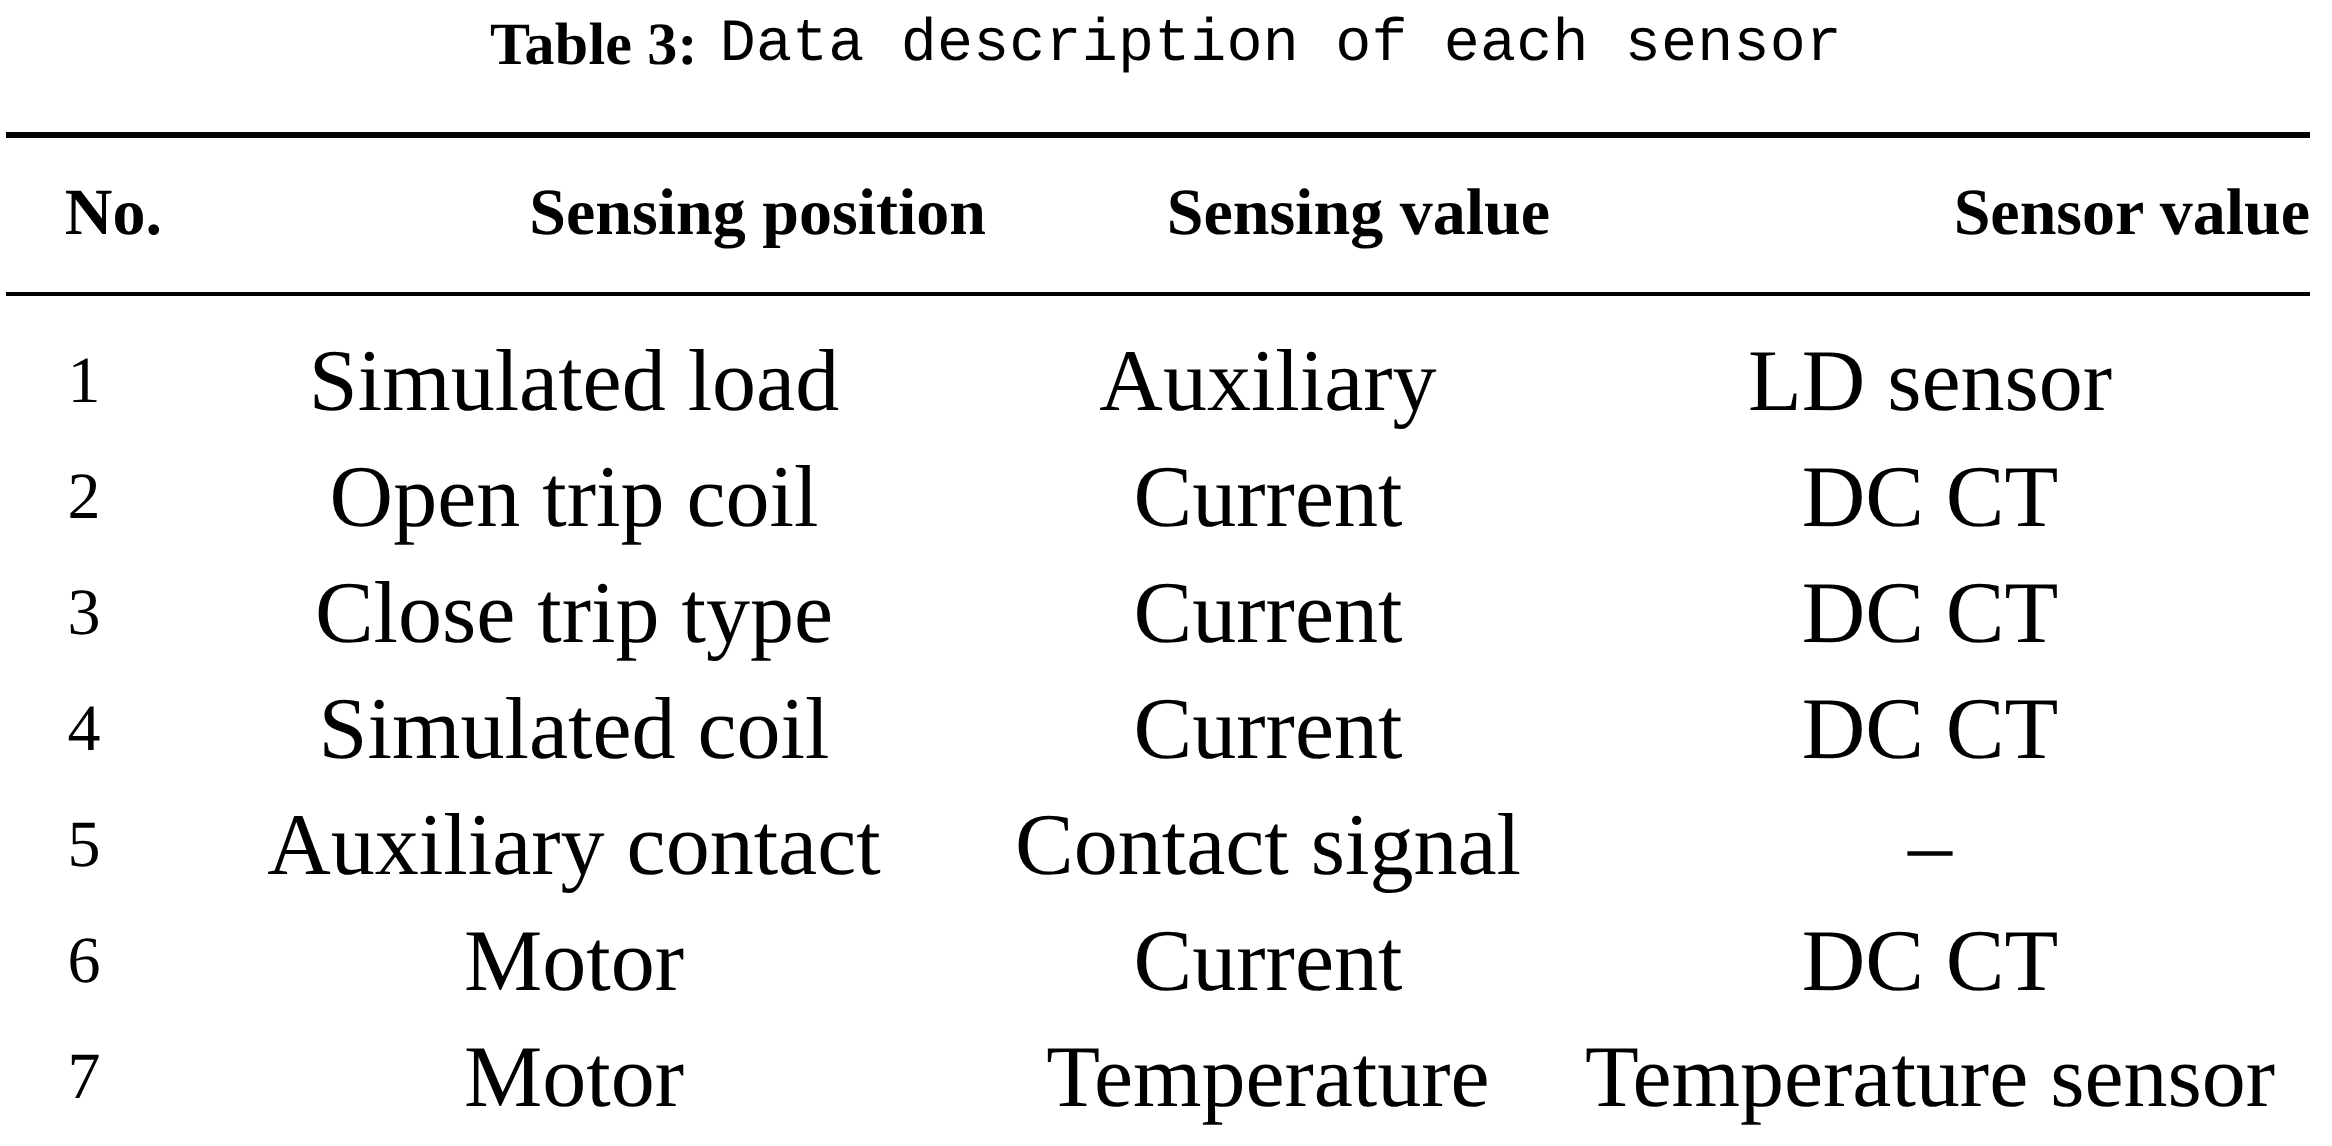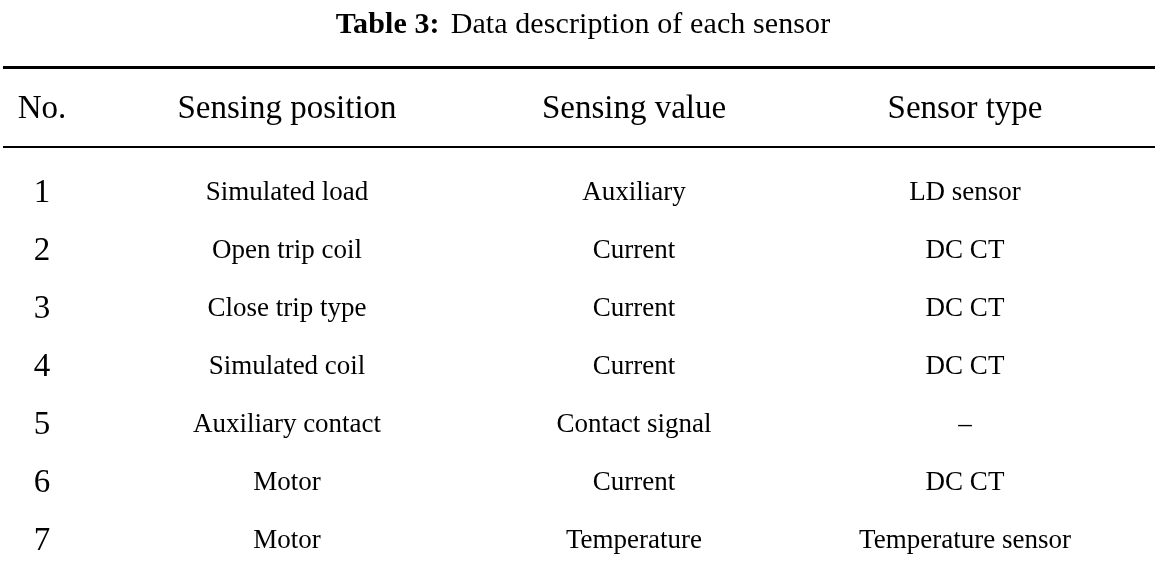--- a/index.html
+++ b/index.html
@@ -38,20 +38,21 @@
     font-size: 30px;
     line-height: 30px;
     letter-spacing: 0.1px;
   }
   .caption-label {
     font-weight: bold;
     margin-right: 11px;
   }
   .caption-text {
     font-weight: normal;
+    font-family: Liberation Mono, monospace;
   }
 
   
   .table-wrap {
     position: absolute;
     left: 3px;
     top: 66px;
     width: 1152px;
   }
 
@@ -61,39 +62,39 @@
     table-layout: fixed;
     font-size: 34px;
   }
 
   table.sensor-table col.c-no     { width: 78px;  }
   table.sensor-table col.c-pos    { width: 412px; }
   table.sensor-table col.c-val    { width: 282px; }
   table.sensor-table col.c-type   { width: 380px; }
 
   thead th {
-    font-weight: normal;
+    font-weight: bold;
     font-size: 33px;
     line-height: 33px;
-    text-align: center;
+    text-align: right;
     padding: 0;
     height: 77px;
     vertical-align: middle;
     white-space: nowrap;
   }
   thead tr.head-row th { border-top: 3px solid #000; border-bottom: 2px solid #000; }
 
   tbody td {
     text-align: center;
     padding: 0;
     height: 58px;
     line-height: 58px;
     vertical-align: middle;
     white-space: nowrap;
-    font-size: 27px;
+    font-size: 44px;
     font-weight: normal;
   }
   tbody tr.first-body td { padding-top: 14px; height: 58px; }
   tbody tr.last-body  td { border-bottom: 3px solid #000; padding-bottom: 10px; }
 
   td.cell-no { font-size: 33px; }
 </style>
 </head>
 <body>
 
@@ -110,21 +111,21 @@
         <col class="c-no">
         <col class="c-pos">
         <col class="c-val">
         <col class="c-type">
       </colgroup>
       <thead>
         <tr class="head-row">
           <th>No.</th>
           <th>Sensing position</th>
           <th>Sensing value</th>
-          <th>Sensor type</th>
+          <th>Sensor value</th>
         </tr>
       </thead>
       <tbody>
         <tr class="first-body">
           <td class="cell-no">1</td>
           <td>Simulated load</td>
           <td>Auxiliary</td>
           <td>LD sensor</td>
         </tr>
         <tr>

